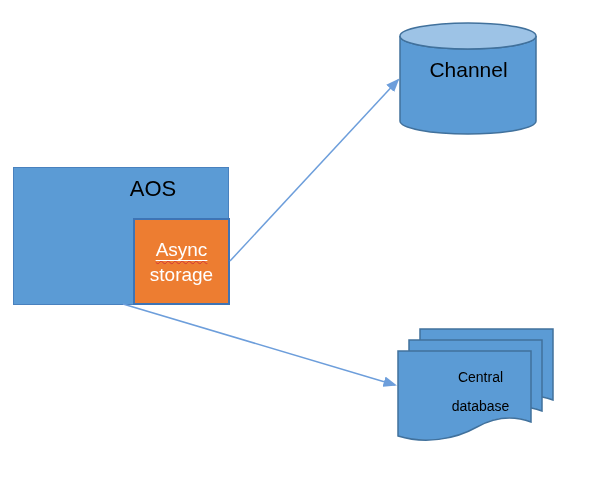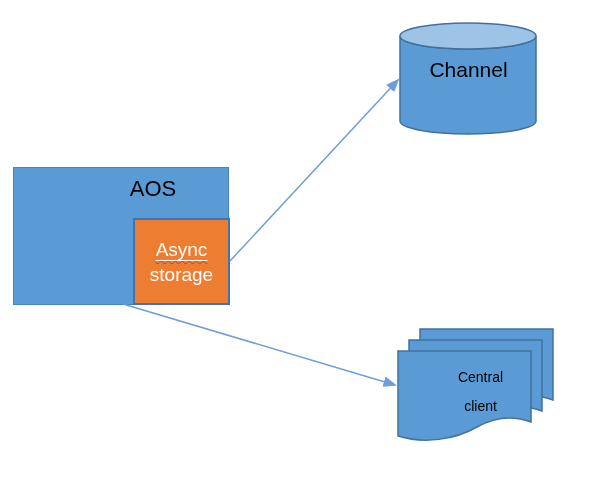--- a/index.html
+++ b/index.html
@@ -81,16 +81,16 @@
 
   <svg class="multidoc-svg" width="159" height="120" viewBox="0 0 159 120">
     <g fill="#5B9BD5" stroke="#41719C" stroke-width="1.5">
       <path transform="translate(24,1)" d="M0 0 H133 V71 C114 64 97 66 79 76 C56 89 26 93 0 85 Z"></path>
       <path transform="translate(13,12)" d="M0 0 H133 V71 C114 64 97 66 79 76 C56 89 26 93 0 85 Z"></path>
       <path transform="translate(2,23)" d="M0 0 H133 V71 C114 64 97 66 79 76 C56 89 26 93 0 85 Z"></path>
     </g>
   </svg>
   <div class="storage-label shape-label">
     <div>Central</div>
-    <div>client</div>
+    <div>database</div>
   </div>
 
 </div>
 
 </body></html>

